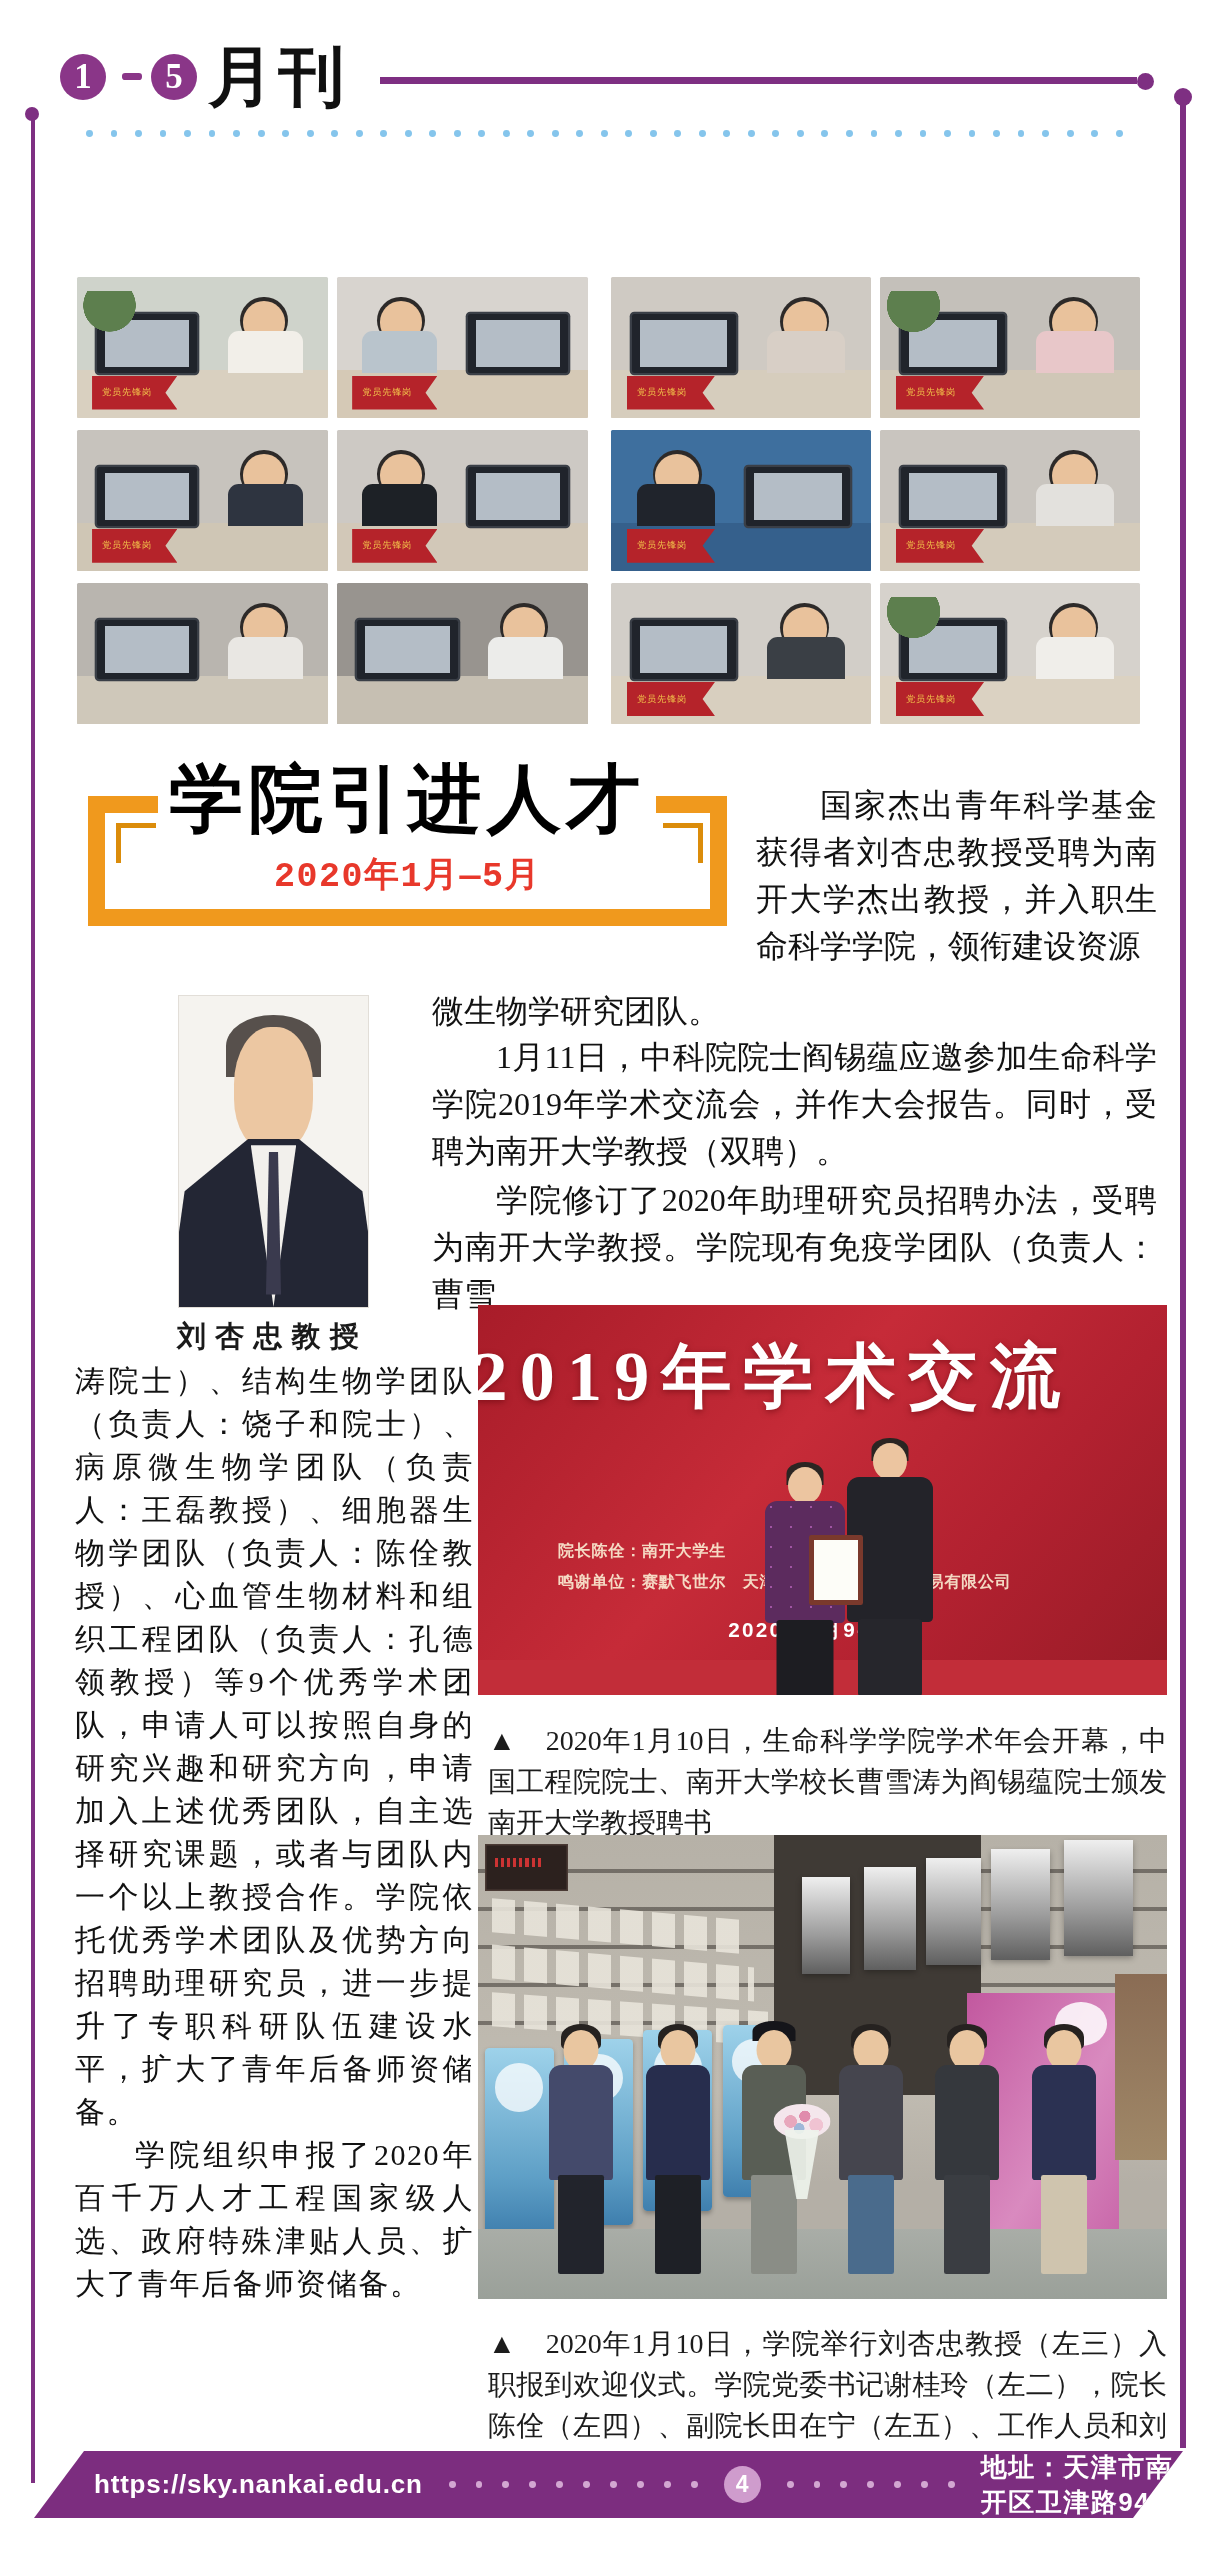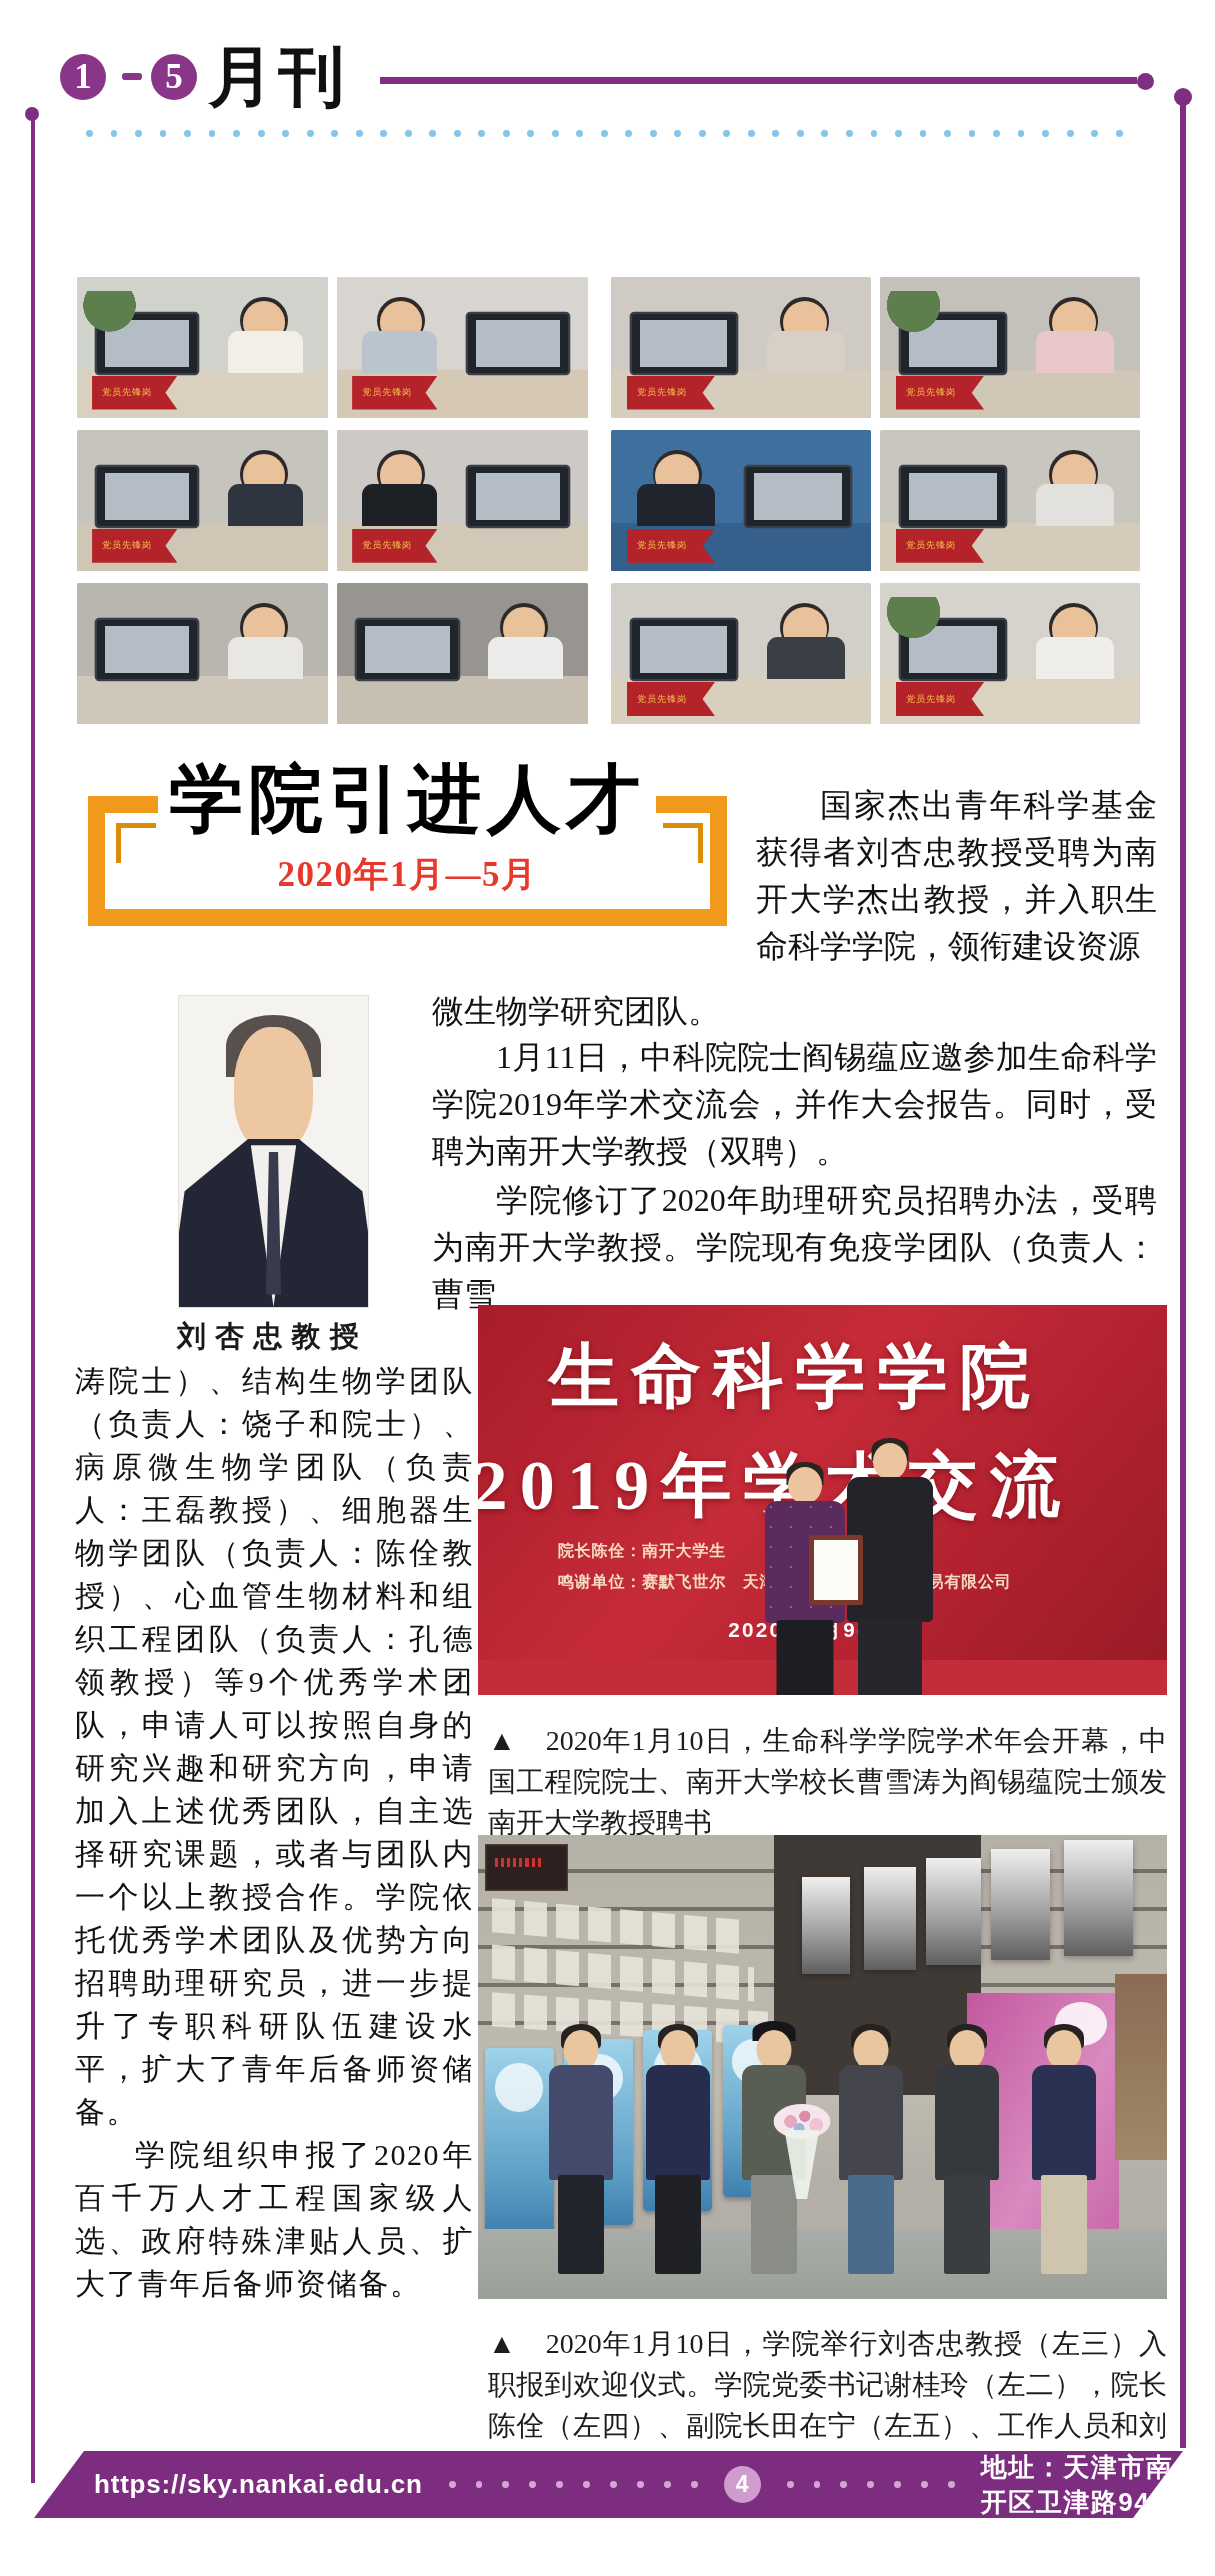--- a/index.html
+++ b/index.html
@@ -42,21 +42,21 @@
     clip-path:polygon(0 0,100% 0,86% 50%,100% 100%,0 100%);
     display:flex;align-items:center;justify-content:flex-start;padding-left:4%;box-sizing:border-box;}
   .g-flag span{color:#f2c24a;font-size:9.2px;letter-spacing:0.8px;white-space:nowrap;}
   .g-plant{position:absolute;width:22%;height:34%;background:radial-gradient(circle at 50% 30%,#5d7f4e 0 60%,transparent 61%);}
 
   
   .obar{position:absolute;background:#f0991d;}
   .ibracket{position:absolute;width:35px;height:35px;border:0 solid #db8c0a;}
   .feature-title{position:absolute;text-align:center;font-size:74px;font-weight:900;
     letter-spacing:5.4px;color:#000;}
-  .feature-date{position:absolute;text-align:center;font-family:Liberation Serif, serif;
+  .feature-date{position:absolute;text-align:center;font-family:Liberation Mono, monospace;
     font-size:35px;font-weight:bold;color:#e8382b;letter-spacing:1.5px;}
 
   
   .para{position:absolute;font-size:32px;line-height:47px;text-align:justify;text-justify:inter-character;color:#121212;}
   .indent{text-indent:2em;}
   .leftcol{position:absolute;font-size:30px;line-height:43px;letter-spacing:1.5px;
     text-align:justify;text-justify:inter-character;color:#121212;}
   .leftcol p{margin:0;}
   .leftcol p + p{text-indent:2em;}
 
@@ -367,21 +367,20 @@
   </div>
   <div class="portrait-caption" style="left:140px;top:1317px;width:265px;font-weight:bold;">刘杏忠教授</div>
 
   <div class="leftcol" style="left:75px;top:1359px;width:399px;">
     <p>涛院士）、结构生物学团队（负责人：饶子和院士）、病原微生物学团队（负责人：王磊教授）、细胞器生物学团队（负责人：陈佺教授）、心血管生物材料和组织工程团队（负责人：孔德领教授）等9个优秀学术团队，申请人可以按照自身的研究兴趣和研究方向，申请加入上述优秀团队，自主选择研究课题，或者与团队内一个以上教授合作。学院依托优秀学术团队及优势方向招聘助理研究员，进一步提升了专职科研队伍建设水平，扩大了青年后备师资储备。</p>
     <p>学院组织申报了2020年百千万人才工程国家级人选、政府特殊津贴人员、扩大了青年后备师资储备。</p>
   </div>
 
   <div class="redphoto" style="left:478px;top:1305px;width:689px;height:390px;">
     <div class="rp-title" style="top:18.4px;">
-      <div>生命科学学院</div>
       <div style="margin-left:-46px;">2019年学术交流</div>
     </div>
     <div class="rp-org" style="left:80px;top:230px;width:505px;">
       <div>院长陈佺：南开大学生</div>
       <div>鸣谢单位：赛默飞世尔　天津港保税区华志国际贸易有限公司</div>
     </div>
     <div class="rp-date">2020年1月9-10日</div>
     <div class="rp-carpet"></div>
 
     <div class="fig" style="left:285px;top:162px;width:84px;height:230px;">

